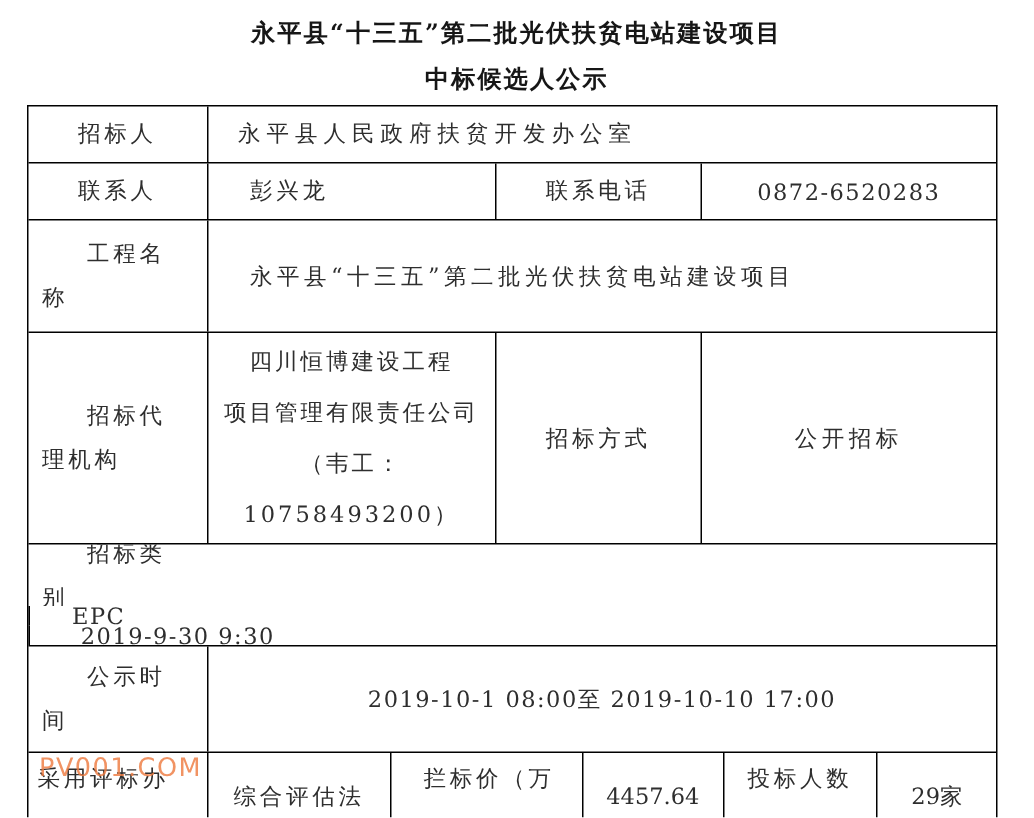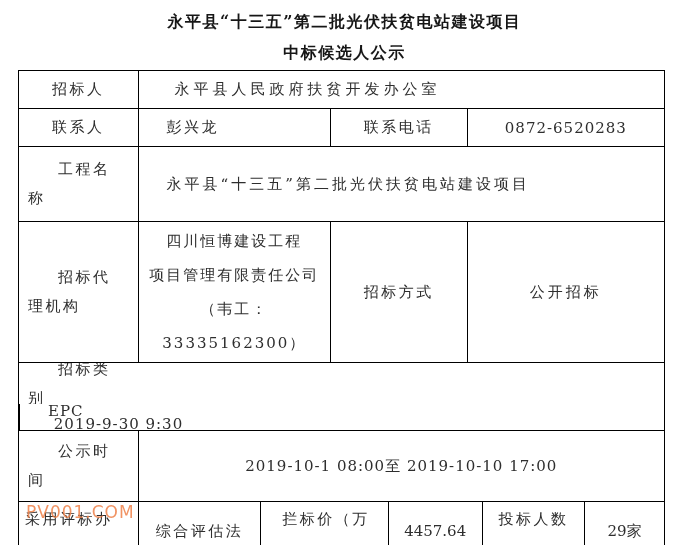--- a/index.html
+++ b/index.html
@@ -27,21 +27,21 @@
 
   
   .w-label{width:119px;} .w-val{width:193px;} .w-mid{width:137px;} .w-last{width:198px;}
   
   .b1{width:119px;} .b2{width:123px;} .b3{width:128px;} .b4{width:94px;} .b5{width:103px;} .b6{width:80px;}
 
   .lab-center { justify-content:center; text-align:center; letter-spacing:2.5px; }
   .lab-wrap .inner { width:100%; white-space:pre-line; text-align:left;
                      text-indent:2em; padding:0 9px; line-height:29px; letter-spacing:2.5px; }
   .val-left { padding-left:28px; letter-spacing:2.5px; }
-  .val-left-wide { padding-left:36px; letter-spacing:4px; }
+  .val-left-wide { padding-left:20px; letter-spacing:4px; }
   .val-center { justify-content:center; text-align:center; letter-spacing:1px; }
   .val-center-cn { justify-content:center; text-align:center; letter-spacing:3px; }
   .agency-cell { justify-content:center; text-align:center; white-space:pre-line;
                  line-height:34px; letter-spacing:2px; }
 
   
   .r7 .cell { align-items:flex-start; }
   .r7 .top-label { padding-top:5px; line-height:24px; letter-spacing:2.5px; }
   .r7 .low-val  { padding-top:17px; line-height:24px; }
   .r7 .lab1 { padding-left:6px; white-space:pre-line; }
@@ -86,21 +86,21 @@
     </div>
 
     <div class="row r4">
       <div class="cell w-label lab-wrap">
         <div class="inner">招标代
 理机构</div>
       </div>
       <div class="cell w-val agency-cell">四川恒博建设工程
 项目管理有限责任公司
 （韦工：
-33335162300）</div>
+10758493200）</div>
       <div class="cell w-mid lab-center">招标方式</div>
       <div class="cell w-last val-center-cn">公开招标</div>
     </div>
 
     <div class="row r5">
       <div class="cell w-label lab-wrap">
         <div class="inner">招标类
 别</div>
       </div>
       <div class="cell w-val val-left" style="letter-spacing:1px;">EPC</div>

